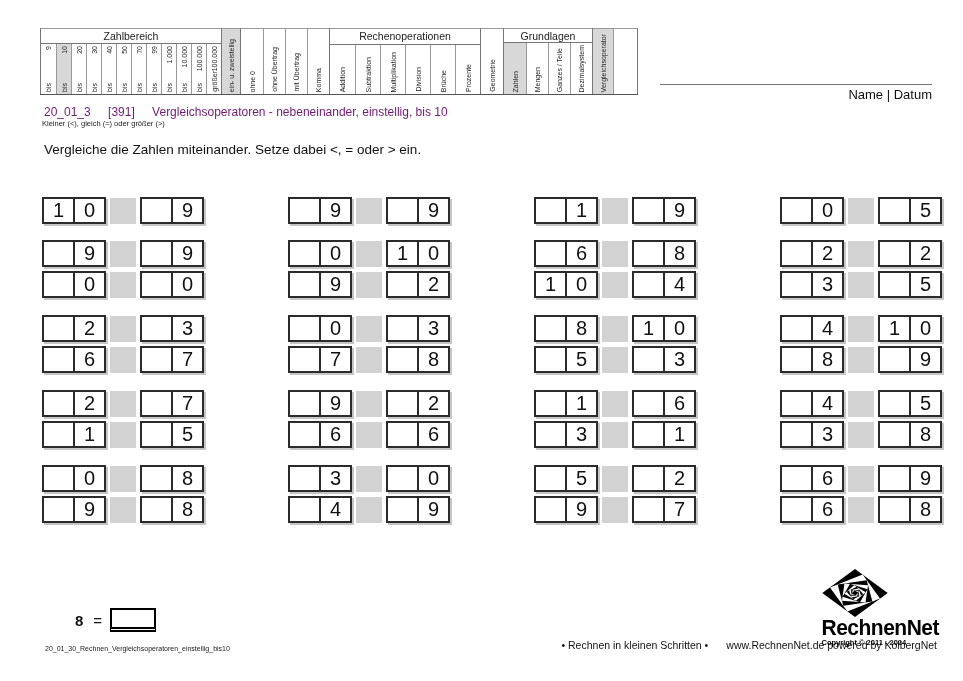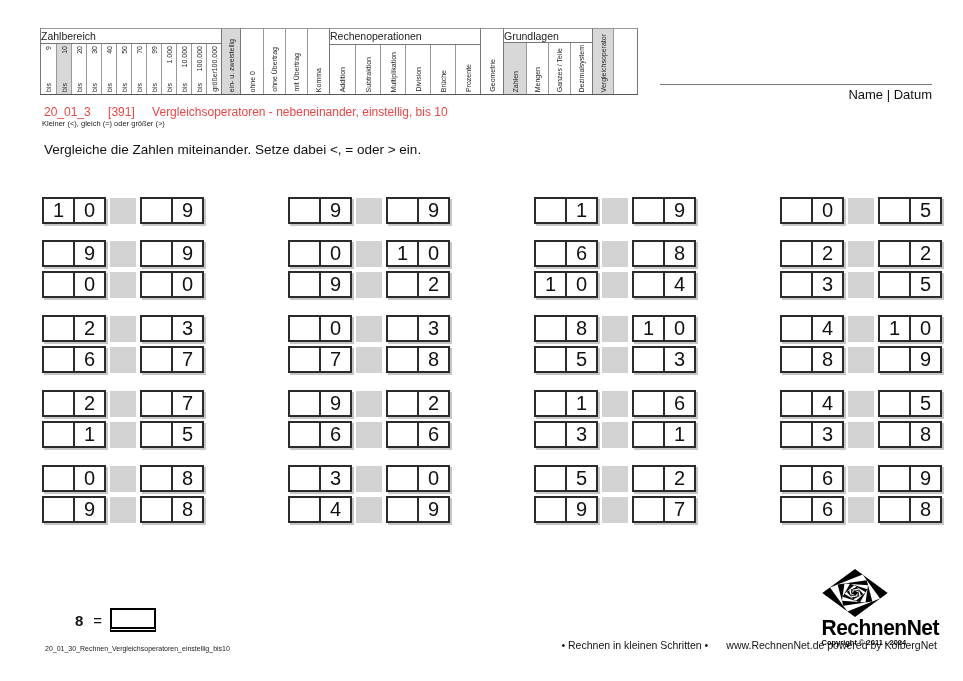--- a/index.html
+++ b/index.html
@@ -7,42 +7,42 @@
     width:963px;height:681px;position:relative;background:#ffffff;
     font-family:"Liberation Sans","DejaVu Sans",sans-serif;color:#111;
     overflow:hidden;
   }
   .page{position:absolute;inset:0;}
 
   
   .matrix{position:absolute;left:40px;top:28px;height:66px;display:flex;border-bottom:1.5px solid #555;}
   .sec{display:flex;flex-direction:column;border-left:1px solid #777;border-top:1px solid #999;}
   .sec:last-child{border-right:1px solid #777;}
-  .sec-title{height:15px;line-height:15px;font-size:10.5px;color:#222;border-bottom:1px solid #777;white-space:nowrap;overflow:hidden;}
+  .sec-title{height:15px;line-height:15px;text-align:center;font-size:10.5px;color:#222;border-bottom:1px solid #777;white-space:nowrap;overflow:hidden;}
   .sec-cols{display:flex;flex:1;}
   .mcol{display:flex;flex-direction:column;justify-content:flex-end;align-items:center;padding:2px 0;box-sizing:border-box;}
   .mcol + .mcol{border-left:1px solid #999;}
   .mcol.hl{background:#d8d8d8;}
   .s0{width:15px;justify-content:space-between;}
   .s1{width:18px;}
   .s2{width:22px;}
   .s3{width:25px;}
   .s4{width:22px;}
   .s5{width:22px;}
   .s6{width:20px;}
   .mcol.empty{width:24px;}
   .vtext{writing-mode:vertical-rl;transform:rotate(180deg);font-size:7px;line-height:1;color:#222;white-space:nowrap;}
   .matrix-note{position:absolute;left:42px;top:96px;font-size:7.5px;color:#222;margin-top:23px;}
 
   
   .name-line{position:absolute;left:660px;top:84px;width:272px;border-top:1.2px solid #777;}
   .name-label{position:absolute;right:31px;top:87px;font-size:13px;color:#111;}
 
   
-  .meta-line{position:absolute;left:44px;top:105px;font-size:12px;color:#ef4444;}
+  .meta-line{position:absolute;left:44px;top:105px;font-size:12px;color:#701a75;}
   .meta-line .m-code{margin-right:14px;}
   .meta-line .m-ref{margin-right:14px;}
   .title{position:absolute;left:44px;top:118px;margin:0;font-size:17.5px;font-weight:bold;color:#000;}
   .instruction{position:absolute;left:44px;top:142px;font-size:13.5px;color:#111;}
 
   
   .grid{position:absolute;left:42px;top:197px;}
   .ex-row{display:flex;gap:84px;}
   .ex{display:flex;align-items:center;}
   .cell{

